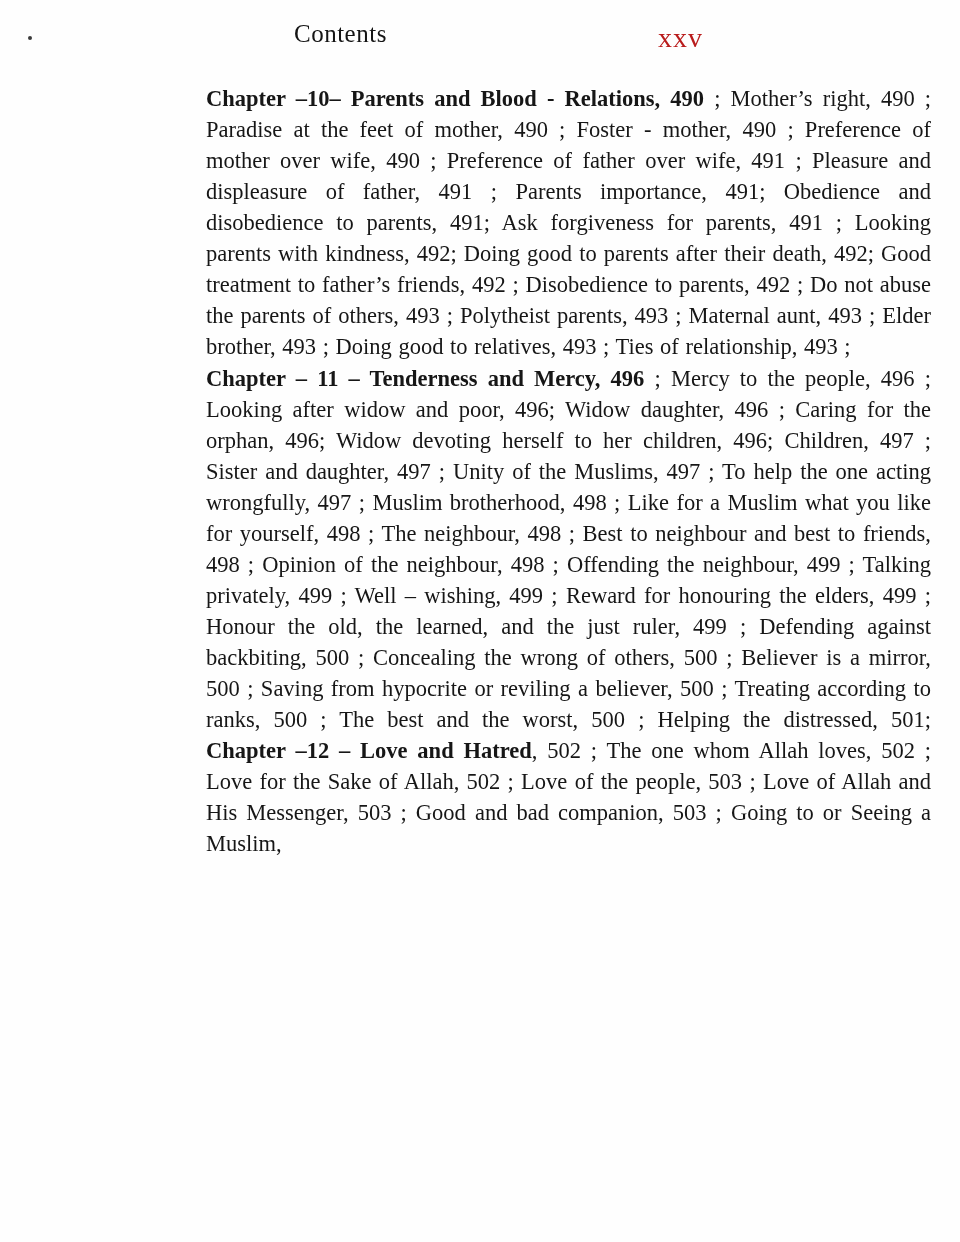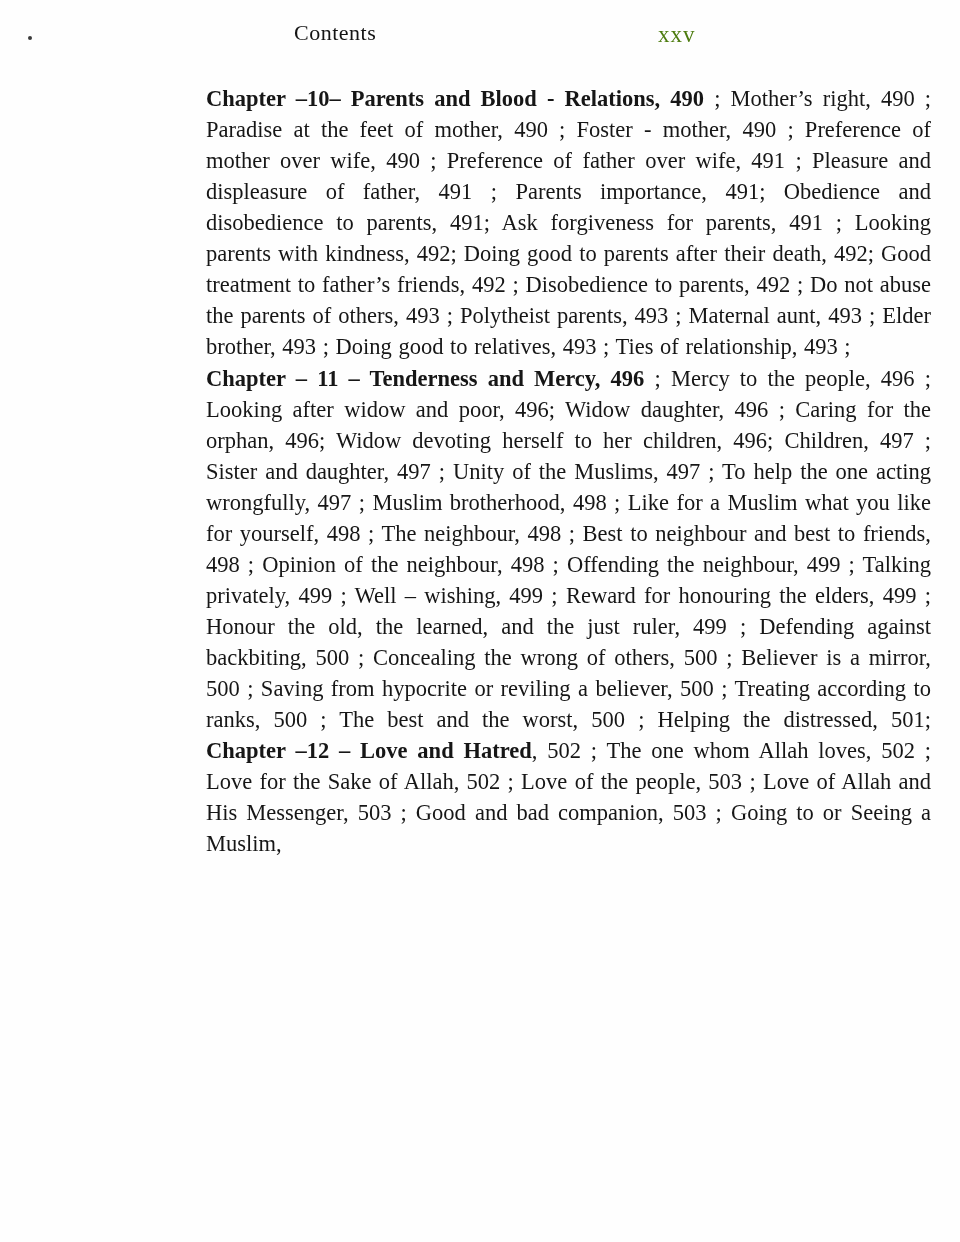--- a/index.html
+++ b/index.html
@@ -23,31 +23,31 @@
     top: 36px;
     width: 4px;
     height: 4px;
     border-radius: 50%;
     background: #3a3a3a;
   }
   .header-title {
     position: absolute;
     left: 294px;
     top: 20px;
-    font-size: 22px;
+    font-size: 25px;
     letter-spacing: 0.5px;
     color: #141414;
   }
   .page-number {
     position: absolute;
     left: 658px;
     top: 22px;
-    font-size: 23px;
+    font-size: 28px;
     letter-spacing: 1px;
-    color: #4d7c0f;
+    color: #b91c1c;
   }
   .toc-body {
     position: absolute;
     left: 205px;
     top: 82px;
     width: 727px;
   }
   .toc-paragraph {
     margin: 1px;
     padding: 0;

